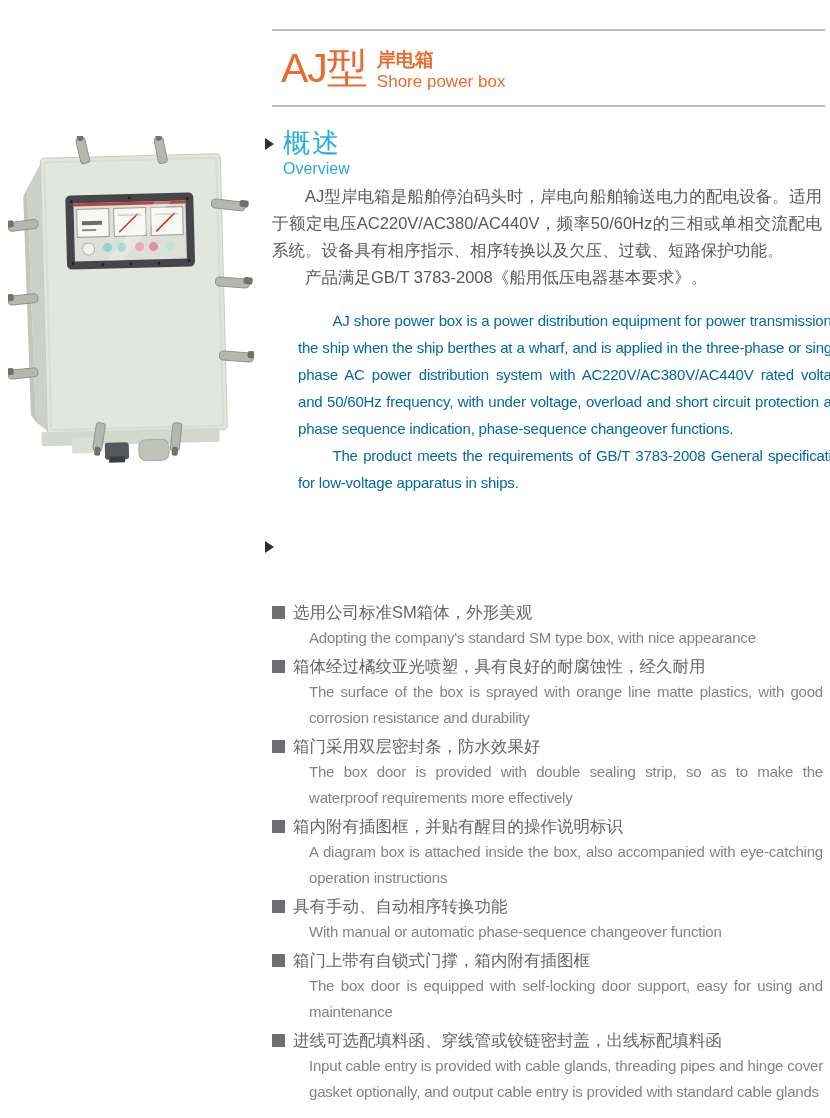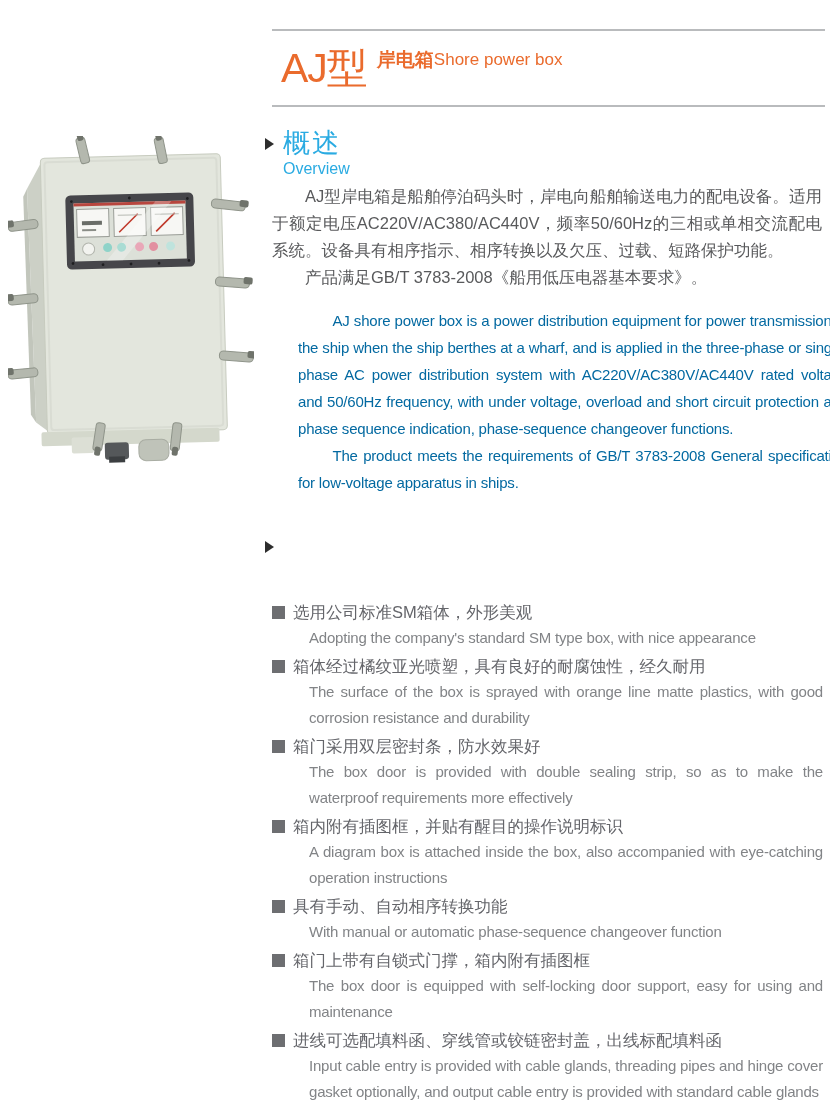--- a/index.html
+++ b/index.html
@@ -9,21 +9,21 @@
     position:relative; width:830px; height:1118px; background:#ffffff;
     overflow:hidden; margin:0 auto;padding-left:40px;
   }
   .rule { position:absolute; height:2px; background:#b9bbbd; }
   .rule.top-rule { left:272px; top:29px; width:553px; }
   .rule.title-rule { left:272px; top:105px; width:553px; }
 
   
   .title-block { position:absolute; left:281px; top:42px; display:flex; color:#ea6b2d; }
   .model { font-size:41px; line-height:52px; letter-spacing:-1px; font-weight:400; }
-  .subtitle { display:flex; flex-direction:row; margin-left:10px; padding-top:7px; }
+  .subtitle { display:flex; flex-direction:column; margin-left:10px; padding-top:7px; }
   .sub-cn { font-size:19px; font-weight:bold; line-height:22px; }
   .sub-en { font-size:17px; line-height:21px; }
 
   
   .section-header { position:absolute; left:265px; display:flex; }
   .tri {
     width:0; height:0;
     border-left:9px solid #2d2d2d;
     border-top:6px solid transparent;
     border-bottom:6px solid transparent;

